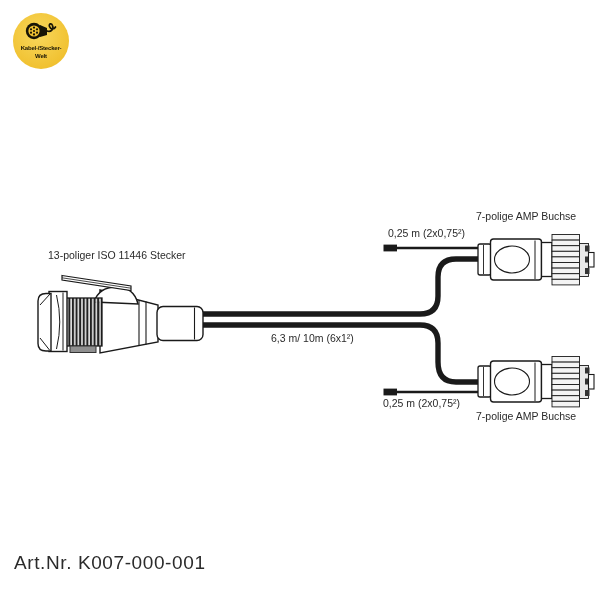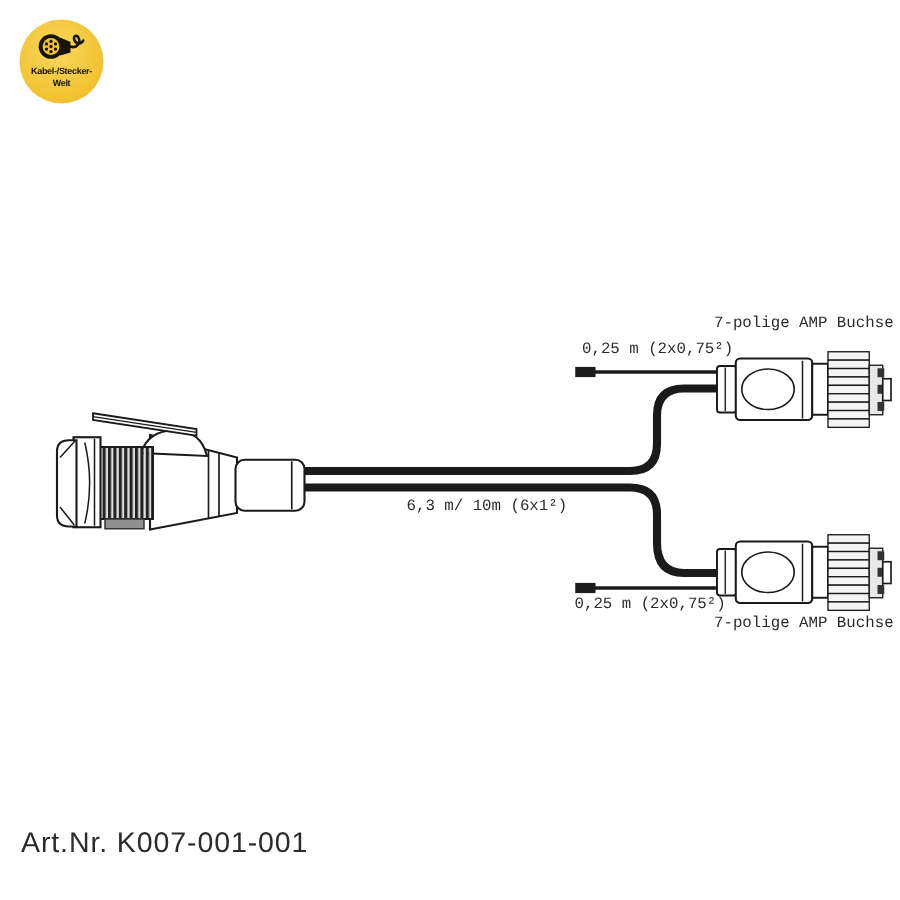--- a/index.html
+++ b/index.html
@@ -16,21 +16,21 @@
   .logo svg{margin-top:7px;}
   .logo-text{
     text-align:center;font-weight:bold;font-size:6px;line-height:1.25;
     color:#181406;letter-spacing:-0.2px;margin-top:1px;
   }
   
   .diagram{position:absolute;left:0;top:0;width:600px;height:600px;}
   
   .lbl{
     position:absolute;font-size:10.5px;color:#2b2b2b;white-space:nowrap;
-    font-family:Liberation Mono, monospace;
+    font-family:Liberation Sans, sans-serif;
   }
   .lbl-plug{left:48px;top:249px;}
   .lbl-top-len{left:388px;top:227px;}
   .lbl-top-con{left:476px;top:210px;}
   .lbl-main{left:271px;top:332px;}
   .lbl-bot-len{left:383px;top:397px;}
   .lbl-bot-con{left:476px;top:410px;}
   .artnr{
     position:absolute;left:14px;top:552px;font-size:19px;letter-spacing:0.6px;
     color:#2b2b2b;font-family:"Liberation Sans",sans-serif;
@@ -130,20 +130,21 @@
 
       <rect x="579.5" y="243.5" width="9" height="33" fill="#e8e8e8" stroke-width="0.9"></rect>
       <rect x="585" y="245.5" width="4.5" height="6" fill="#333" stroke="none"></rect>
       <rect x="585" y="256.5" width="4.5" height="6" fill="#333" stroke="none"></rect>
       <rect x="585" y="268" width="4.5" height="6" fill="#333" stroke="none"></rect>
       <rect x="588.5" y="252.5" width="5.5" height="14.5" stroke-width="1.1"></rect>
     </g>
     <use href="#amp-socket" y="122"></use>
   </svg>
 
+  <div class="lbl lbl-plug">13-poliger ISO 11446 Stecker</div>
   <div class="lbl lbl-top-len">0,25 m (2x0,75²)</div>
   <div class="lbl lbl-top-con">7-polige AMP Buchse</div>
   <div class="lbl lbl-main">6,3 m/ 10m (6x1²)</div>
   <div class="lbl lbl-bot-len">0,25 m (2x0,75²)</div>
   <div class="lbl lbl-bot-con">7-polige AMP Buchse</div>
 
-  <div class="artnr">Art.Nr. K007-001-001</div>
+  <div class="artnr">Art.Nr. K007-000-001</div>
 </div>
 
 </body></html>

